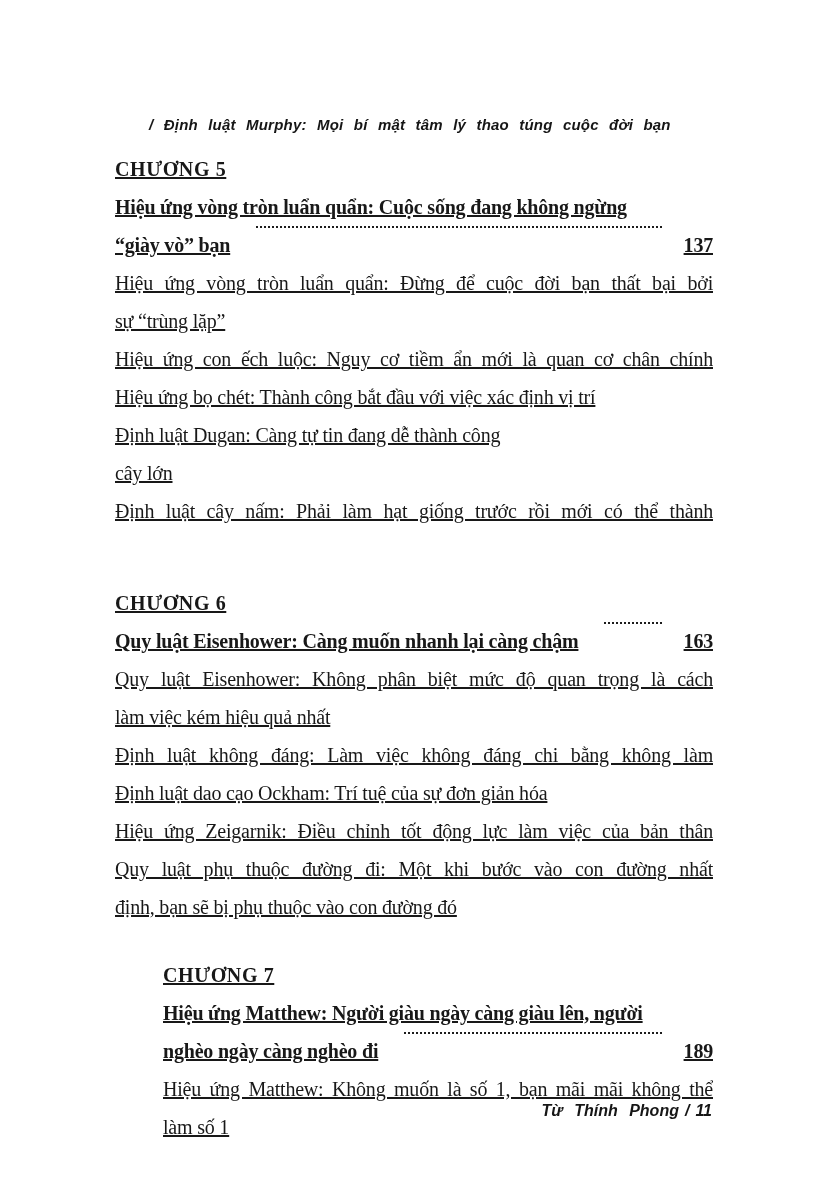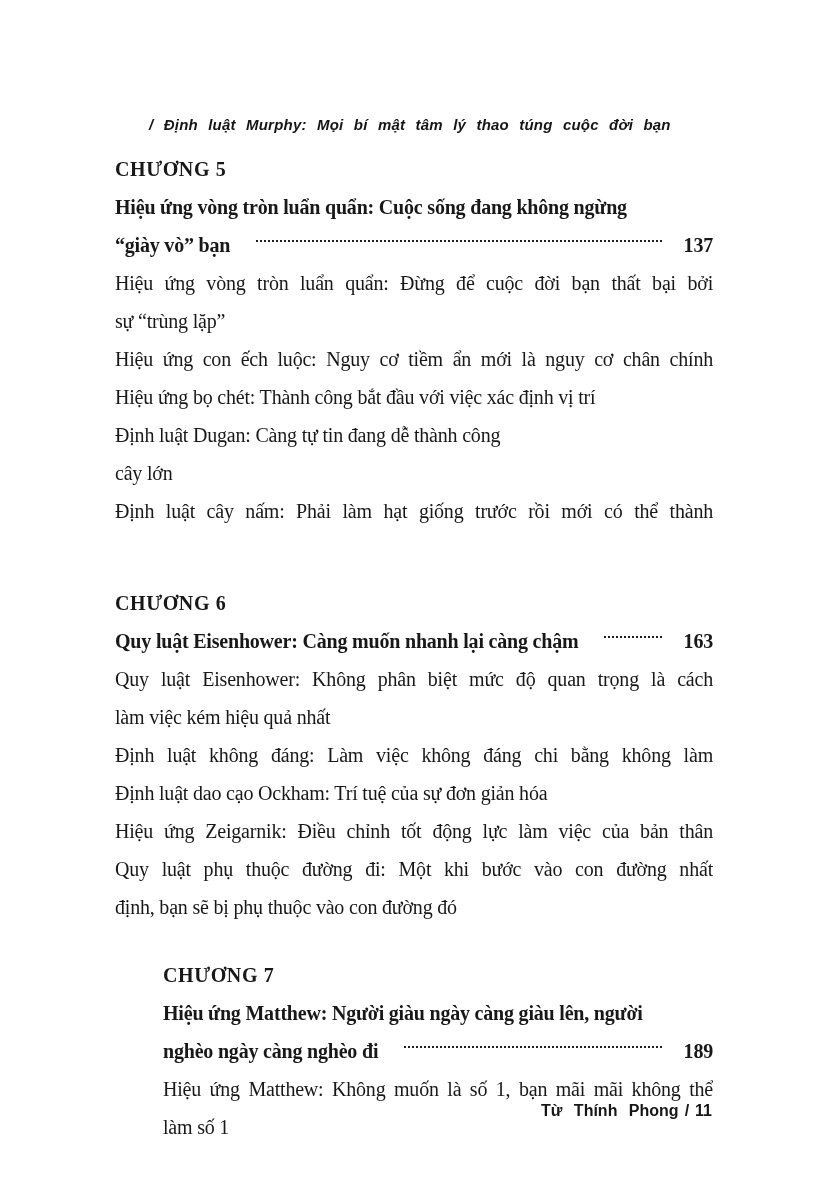--- a/index.html
+++ b/index.html
@@ -32,56 +32,58 @@
     white-space: nowrap;
   }
   .chapter { }
   .chapter.sec2 { margin-top: 54px; }
   .chapter.sec3 { margin-top: 30px; margin-left: 48px; }
   .line {
     font-size: 20px;
     line-height: 38px;
     letter-spacing: -0.2px;
     white-space: nowrap;
+    text-decoration: underline;
   }
   .chap-label {
     margin: 0;
     font-size: 20px;
     font-weight: bold;
     letter-spacing: 0.6px;
     line-height: 38px;
   }
   .title { font-weight: bold; }
   .stretch {
     white-space: normal;
     height: 38px;
     overflow: hidden;
     text-align: justify;
     text-align-last: justify;
   }
   .leaderline {
     display: flex;
-    align-items: center;
+    align-items: flex-start;
     font-weight: bold;
     gap: 20px;
   }
   .leaderline .tail { white-space: nowrap; }
   .leader {
     flex: 1 1 auto;
     min-width: 16px;
     border-bottom: 2.6px dotted #1c1c1c;
     margin: 0 2px 9px 6px;
   }
   .pagenum { white-space: nowrap; }
   .page-footer {
     position: absolute;
     top: 1102px;
     right: 109px;
     font-family: "Liberation Sans", sans-serif;
     font-weight: bold;
+    font-style: italic;
     font-size: 16px;
     word-spacing: 7px;
     color: #161616;
     white-space: nowrap;
   }
   .page-footer .sep { padding: 0 6px; }
 </style>
 </head>
 <body>
 
@@ -93,21 +95,21 @@
     <section class="chapter">
       <h2 class="line chap-label">CHƯƠNG 5</h2>
       <div class="line title">Hiệu ứng vòng tròn luẩn quẩn: Cuộc sống đang không ngừng</div>
       <div class="line leaderline">
         <span class="tail">“giày vò” bạn</span>
         <span class="leader"></span>
         <span class="pagenum">137</span>
       </div>
       <div class="line stretch">Hiệu ứng vòng tròn luẩn quẩn: Đừng để cuộc đời bạn thất bại bởi</div>
       <div class="line">sự “trùng lặp”</div>
-      <div class="line stretch">Hiệu ứng con ếch luộc: Nguy cơ tiềm ẩn mới là nguy cơ chân chính</div>
+      <div class="line stretch">Hiệu ứng con ếch luộc: Nguy cơ tiềm ẩn mới là quan cơ chân chính</div>
       <div class="line">Hiệu ứng bọ chét: Thành công bắt đầu với việc xác định vị trí</div>
       <div class="line">Định luật Dugan: Càng tự tin đang dễ thành công</div>
       <div class="line">cây lớn</div>
       <div class="line stretch">Định luật cây nấm: Phải làm hạt giống trước rồi mới có thể thành</div>
     </section>
 
     <section class="chapter sec2">
       <h2 class="line chap-label">CHƯƠNG 6</h2>
       <div class="line leaderline">
         <span class="tail">Quy luật Eisenhower: Càng muốn nhanh lại càng chậm</span>

